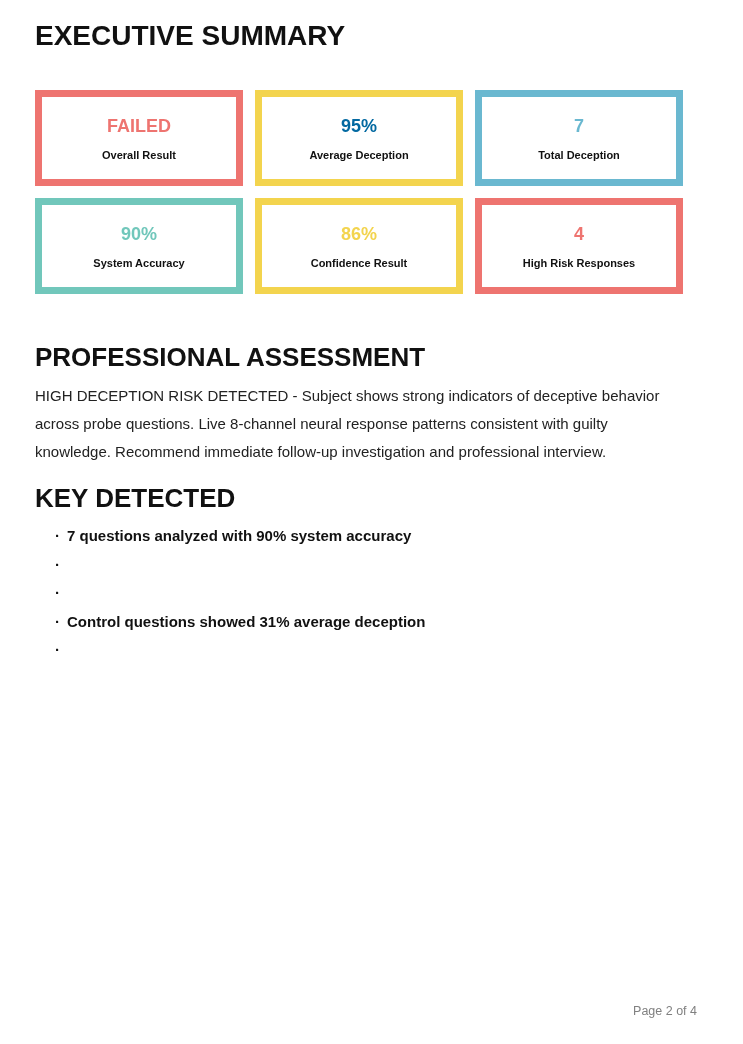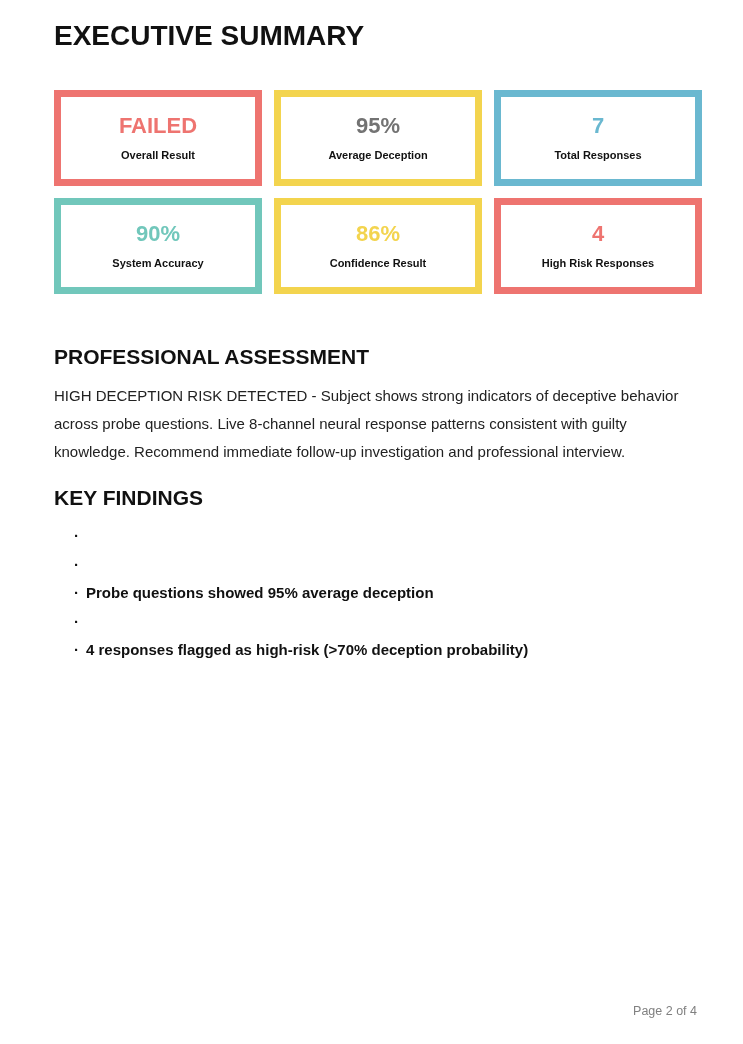--- a/index.html
+++ b/index.html
@@ -9,21 +9,21 @@
   }
   body {
     width: 743px;
     height: 1044px;
     position: relative;
     font-family: "Liberation Sans", sans-serif;
     color: #111111;
     overflow: hidden;
   }
   .content {
-    padding: 0 46px 0 54px;
+    padding: 0 46px 0 35px;
   }
   .page-title {
     margin: 20px 0 0 0;
     font-size: 28px;
     line-height: 32px;
     font-weight: bold;
     color: #111111;
   }
   .cards-grid {
     margin-top: 38px;
@@ -37,32 +37,32 @@
     height: 96px;
     border: 7px solid #cccccc; 
     background: #ffffff;
     display: flex;
     flex-direction: column;
     align-items: center;
     justify-content: center;
     gap: 11px;
   }
   .metric-value {
-    font-size: 22px;
+    font-size: 18px;
     font-weight: bold;
     line-height: 22px;
   }
   .metric-label {
     font-size: 11px;
     font-weight: bold;
     color: #111111;
     line-height: 14px;
   }
   .section-heading {
-    font-size: 21px;
+    font-size: 26px;
     line-height: 24px;
     font-weight: bold;
     color: #111111;
     margin: 0;
   }
   .assessment-heading {
     margin-top: 51px;
   }
   .assessment-body {
     margin: 13px 0 7px 0;
@@ -109,27 +109,27 @@
   <h1 class="page-title">EXECUTIVE SUMMARY</h1>
 
   <div class="cards-grid">
 
       <div class="metric-card" style="border-color: rgb(238, 116, 112);">
         <div class="metric-value" style="color: rgb(238, 116, 112);">FAILED</div>
         <div class="metric-label">Overall Result</div>
       </div>
 
       <div class="metric-card" style="border-color: rgb(243, 212, 78);">
-        <div class="metric-value" style="color: #737373;">95%</div>
+        <div class="metric-value" style="color: #0369a1;">95%</div>
         <div class="metric-label">Average Deception</div>
       </div>
 
       <div class="metric-card" style="border-color: rgb(106, 184, 208);">
         <div class="metric-value" style="color: rgb(106, 184, 208);">7</div>
-        <div class="metric-label">Total Responses</div>
+        <div class="metric-label">Total Deception</div>
       </div>
 
       <div class="metric-card" style="border-color: rgb(113, 199, 187);">
         <div class="metric-value" style="color: rgb(113, 199, 187); text-align: center;">90%</div>
         <div class="metric-label">System Accuracy</div>
       </div>
 
       <div class="metric-card" style="border-color: rgb(243, 212, 78);">
         <div class="metric-value" style="color: rgb(243, 212, 78);">86%</div>
         <div class="metric-label">Confidence Result</div>
@@ -138,42 +138,42 @@
       <div class="metric-card" style="border-color: rgb(238, 116, 112);">
         <div class="metric-value" style="color: rgb(238, 116, 112);">4</div>
         <div class="metric-label">High Risk Responses</div>
       </div>
     </div>
 
   <h2 class="section-heading assessment-heading">PROFESSIONAL ASSESSMENT</h2>
 
   <p class="assessment-body">HIGH DECEPTION RISK DETECTED - Subject shows strong indicators of deceptive behavior across probe questions. Live 8-channel neural response patterns consistent with guilty knowledge. Recommend immediate follow-up investigation and professional interview.</p>
 
-  <h2 class="section-heading findings-heading">KEY FINDINGS</h2>
+  <h2 class="section-heading findings-heading">KEY DETECTED</h2>
 
   <ul class="findings-list">
+
+      <li>
+        <span class="bullet-glyph">·</span>
+        <span>7 questions analyzed with 90% system accuracy</span>
+      </li>
 
       <li>
         <span class="bullet-glyph">·</span>
       </li>
 
       <li>
         <span class="bullet-glyph">·</span>
       </li>
 
       <li>
         <span class="bullet-glyph">·</span>
-        <span>Probe questions showed 95% average deception</span>
+        <span>Control questions showed 31% average deception</span>
       </li>
 
       <li>
         <span class="bullet-glyph">·</span>
-      </li>
-
-      <li>
-        <span class="bullet-glyph">·</span>
-        <span>4 responses flagged as high-risk (&gt;70% deception probability)</span>
       </li>
     </ul>
 
 </div>
 
 <div class="page-footer">Page 2 of 4</div>
 
 </body></html>

